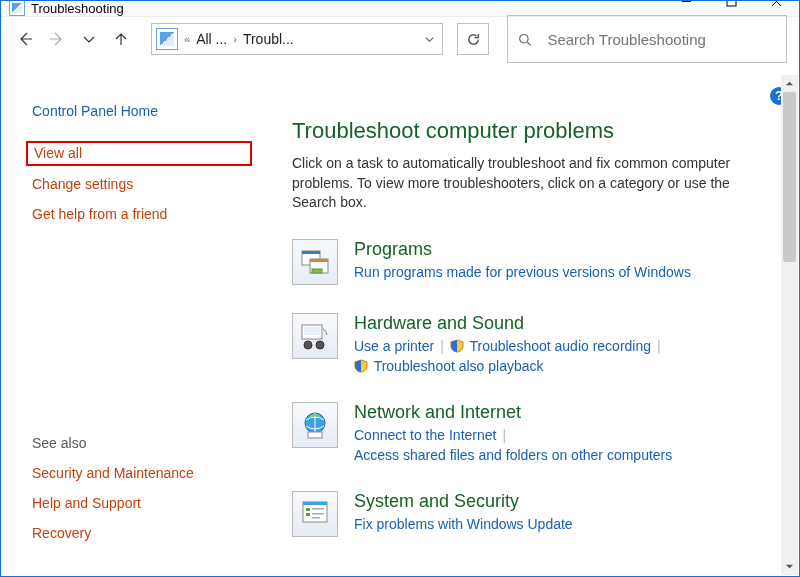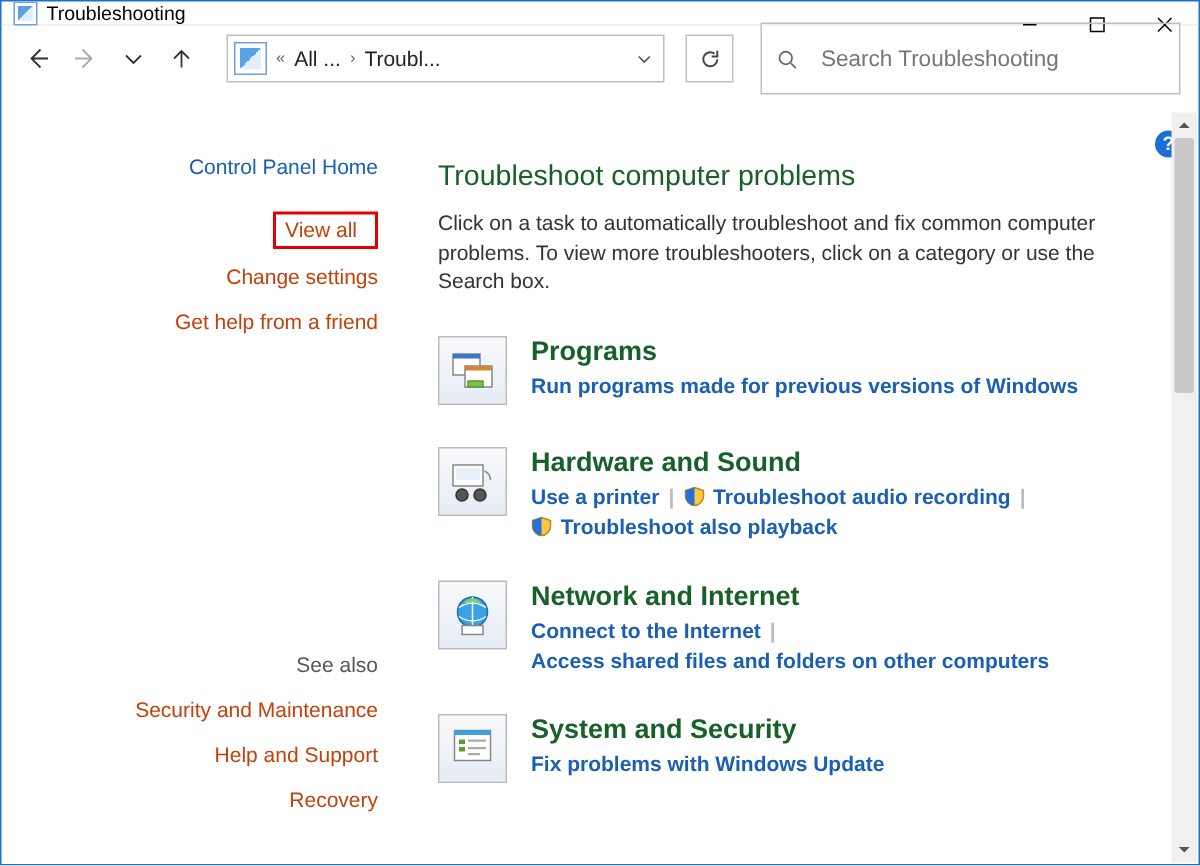--- a/index.html
+++ b/index.html
@@ -1,21 +1,21 @@
 <!DOCTYPE html>
 <html><head>
 <meta charset="utf-8">
 <style>
   * { box-sizing: border-box; }
   html, body { margin:0; padding:0; }
   body { font-family: "Segoe UI", Tahoma, sans-serif; font-size:14px; color:#000; background:#fff; }
   .window { width:800px; height:577px; border:1px solid #1a6fd4; position:relative; overflow:hidden; background:#fff; }
 
   
-  .titlebar { height:16px; display:flex; align-items:flex-start; border-bottom:1px solid #eee; }
+  .titlebar { height:16px; display:flex; align-items:flex-end; border-bottom:1px solid #eee; }
   .titlebar .app-icon { width:16px; height:16px; margin:0 6px 0 8px; background:#fff; border:1px solid #6aa2e0; position:relative; }
   .titlebar .app-icon::after { content:''; position:absolute; inset:2px; background:linear-gradient(135deg,#5aa1e8 0 50%,#e0efff 50% 100%); }
   .titlebar .title { flex:0 0 auto; font-size:13px; }
   .titlebar .spacer { flex:1; }
   .winbtn { width:45px; height:30px; display:flex; align-items:center; justify-content:center; }
   .winbtn svg { width:11px; height:11px; stroke:#000; stroke-width:1; fill:none; }
 
   
   .toolbar { height:44px; display:flex; align-items:center; padding:0 12px; gap:8px; }
   .nav-btn { width:24px; height:24px; display:flex; align-items:center; justify-content:center; }
@@ -28,30 +28,30 @@
   .addr-text .chev { color:#666; font-size:11px; padding:0 2px; }
   .addr-drop { width:26px; height:30px; display:flex; align-items:center; justify-content:center; }
   .refresh { width:32px; height:32px; border:1px solid #bfbfbf; display:flex; align-items:center; justify-content:center; margin-left:6px; }
   .refresh svg { width:15px; height:15px; stroke:#444; stroke-width:1.4; fill:none; }
   .search { flex:1; border:1px solid #bfbfbf; height:48px; margin-left:10px; display:flex; align-items:center; padding:0 10px; }
   .search svg { width:15px; height:15px; stroke:#666; stroke-width:1.4; fill:none; margin-right:14px; }
   .search input { border:none; outline:none; font-size:15px; color:#666; width:100%; }
 
   
   .content { position:absolute; top:74px; left:1px; right:1px; bottom:1px; display:flex; }
-  .leftpane { width:270px; padding:28px 20px 20px 30px; display:flex; flex-direction:column;align-items:flex-end; }
+  .leftpane { width:270px; padding:28px 20px 20px 30px; display:flex; flex-direction:column; }
   .lp-home { color:#1a5fb4; margin-bottom:22px; }
   .lp-link { color:#c2410c; margin-bottom:14px; cursor:pointer; }
   .lp-link.highlight { display:inline-block; border:2px solid #e30000; padding:2px 12px 3px 6px; margin-left:-6px; margin-bottom:10px; }
   .lp-seealso { margin-top:auto; margin-bottom:14px; color:#555; }
   .rightpane { flex:1; padding:24px 20px 0 20px; position:relative; overflow:hidden; }
   .help-badge { position:absolute; top:12px; right:10px; width:18px; height:18px; border-radius:50%; background:#1a6fd4; color:#fff; font-weight:bold; font-size:13px; text-align:center; line-height:18px; }
-  .rp-title { color:#176128; font-size:19px; margin:8px 0 10px; }
+  .rp-title { color:#176128; font-size:22px; margin:19px 0 10px; }
   .rp-desc { color:#333; font-size:14px; line-height:1.4; margin-bottom:26px; max-width:460px; }
-  .cat { display:flex; gap:16px; margin-bottom:28px;font-weight:bold; }
+  .cat { display:flex; gap:16px; margin-bottom:28px; }
   .cat-icon { width:46px; height:46px; flex:0 0 46px; border:1px solid #bbb; background:linear-gradient(180deg,#f8f9fb,#e6ecf5); display:flex; align-items:center; justify-content:center; }
   .cat-icon svg { width:34px; height:34px; }
   .cat-body { flex:1; }
   .cat-title { color:#176128; font-size:18px; margin-bottom:4px; cursor:pointer; }
   .cat-links { display:flex; flex-wrap:wrap; gap:4px 6px; align-items:center; }
   .cat-links .ln { color:#1a5fb4; cursor:pointer; white-space:nowrap; }
   .cat-links .sep { color:#bbb; }
   .shield { display:inline-block; width:14px; height:14px; vertical-align:-2px; margin-right:2px; }
   .shield svg { width:14px; height:14px; }
 

